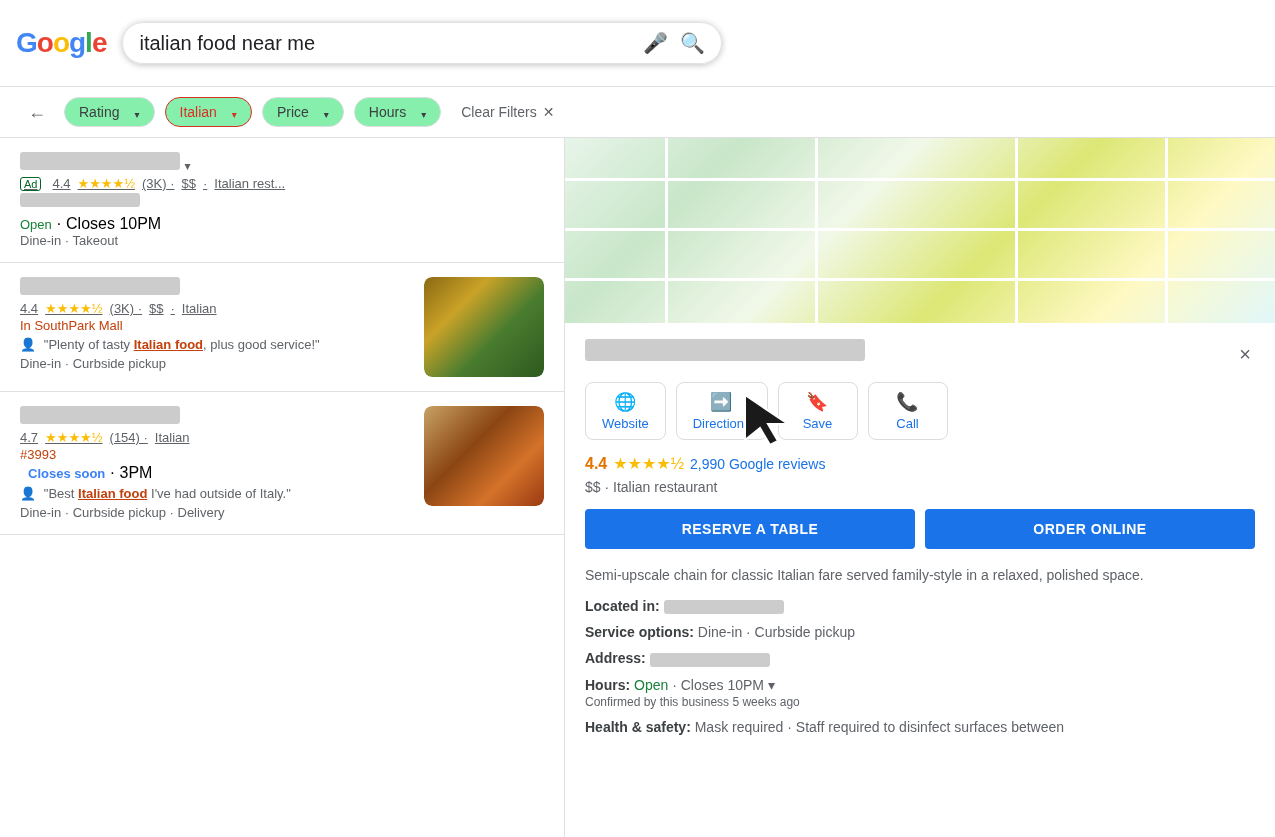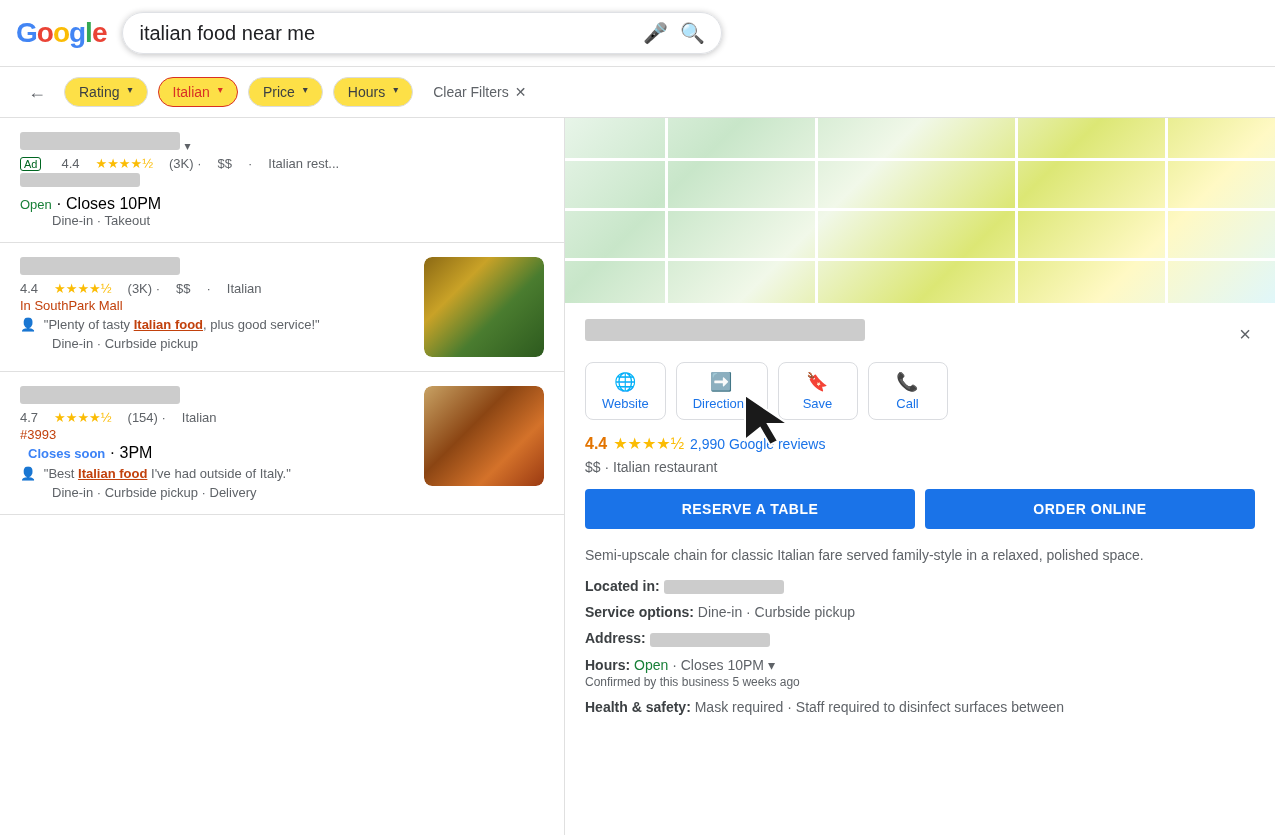--- a/index.html
+++ b/index.html
@@ -2,21 +2,21 @@
 <html><head>
   <meta charset="utf-8">
   <style>
     * { box-sizing: border-box; margin: 0; padding: 0; }
     body { font-family: Arial, sans-serif; background: #fff; width: 1275px; height: 837px; overflow: hidden; }
 
     
     .header {
       display: flex;
       align-items: center;
-      padding: 12px 16px;
+      padding: 22px 16px;
       gap: 16px;
       border-bottom: 1px solid #e0e0e0;
       background: #fff;
     }
     .google-logo {
       font-size: 28px;
       font-weight: bold;
       letter-spacing: -1px;
       flex-shrink: 0;
     }
@@ -61,29 +61,29 @@
     .back-btn {
       background: none;
       border: none;
       font-size: 18px;
       cursor: pointer;
       color: #5f6368;
       padding: 4px 8px;
     }
     .filter-chip {
       display: flex;
-      align-items: flex-start;
-      gap: 8px;
+      align-items: flex-end;
+      gap: 15px;
       border: 1px solid #dadce0;
       border-radius: 20px;
       padding: 6px 14px;
       font-size: 14px;
       color: #3c4043;
       cursor: pointer;
-      background: #fde047;
+      background: #86efac;
     }
     .filter-chip.active {
       color: #d93025;
       border-color: #d93025;
     }
     .filter-chip .arrow { font-size: 10px; }
     .clear-filters {
       display: flex;
       align-items: center;
       gap: 6px;
@@ -148,38 +148,39 @@
       border: 1px solid #006621;
       border-radius: 3px;
       padding: 0 3px;
       margin-right: 4px;
     }
     .result-meta {
       font-size: 13px;
       color: #5f6368;
       display: flex;
       align-items: center;
-      gap: 16px;
+      gap: 7px;
       flex-wrap: wrap;
       margin-bottom: 2px;
+      text-decoration: underline;
     }
     .stars { color: #fbbc04; font-size: 13px; }
     .rating-count { color: #5f6368; }
     .address-blurred {
       display: inline-block;
       background: #ccc;
       color: transparent;
       border-radius: 3px;
       height: 14px;
       width: 120px;
       margin-bottom: 4px;
     }
     .open-status { color: #188038; font-size: 13px; }
     .closes-soon { color: #3b82f6; font-size: 13px; font-weight: bold; margin-left: 8px; }
-    .service-tags { font-size: 13px; color: #5f6368; margin-left: 32px; }
+    .service-tags { font-size: 13px; color: #5f6368; }
     .location-tag { font-size: 13px; color: #c2410c; margin-bottom: 2px; }
     .review-text { font-size: 13px; color: #5f6368; margin: 4px 0; }
     .review-text b { color: #c2410c; text-decoration: underline; }
     .review-icon { color: #4285F4; margin-right: 4px; }
     .dropdown-arrow { font-size: 12px; color: #5f6368; }
 
     
     .food-img-1 {
       width: 120px;
       height: 100px;

